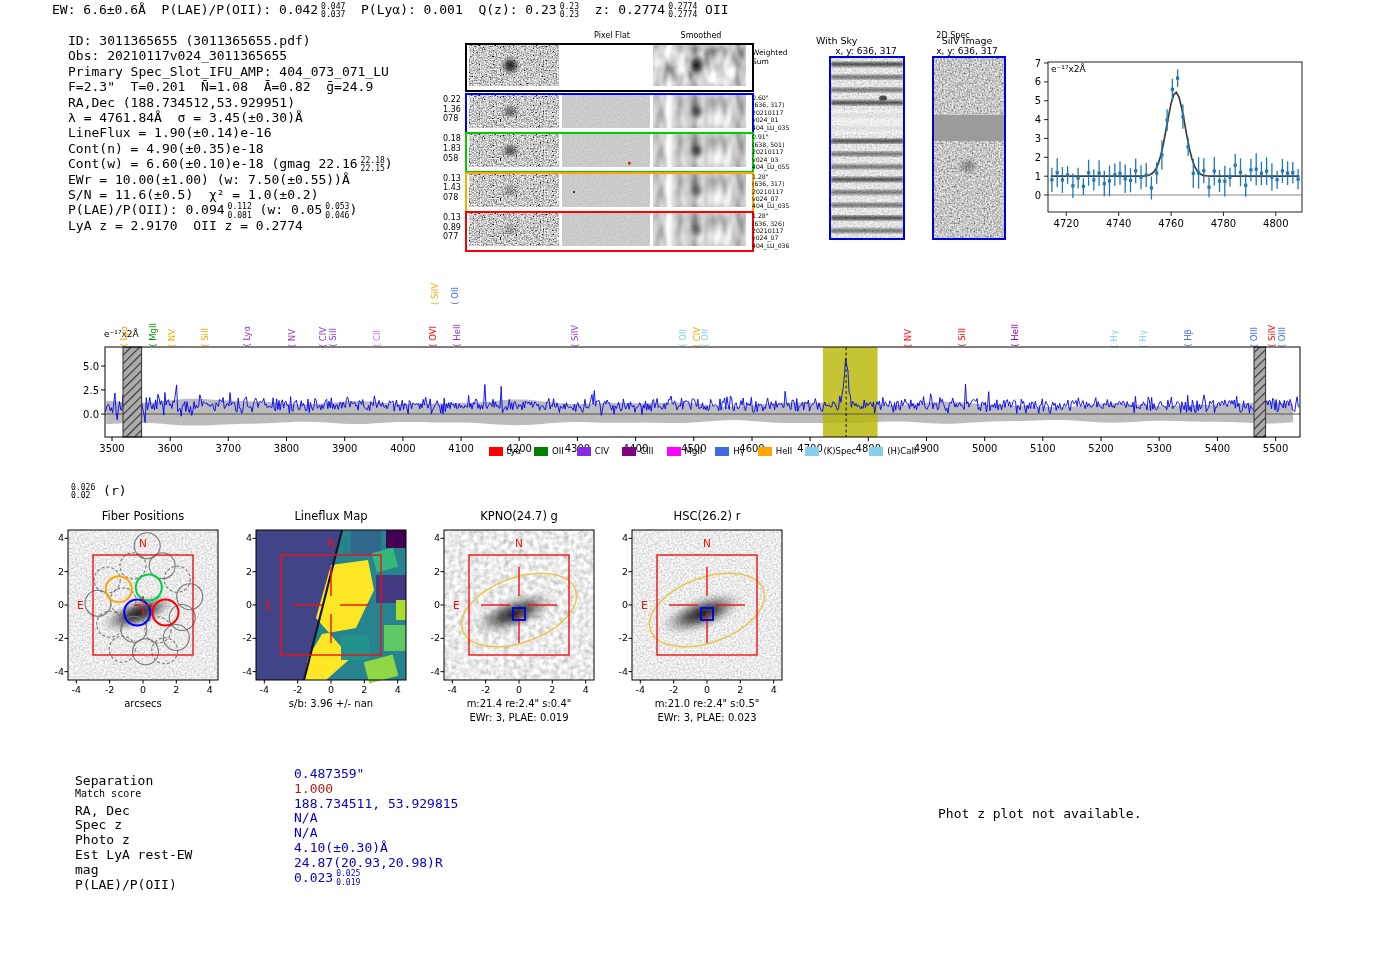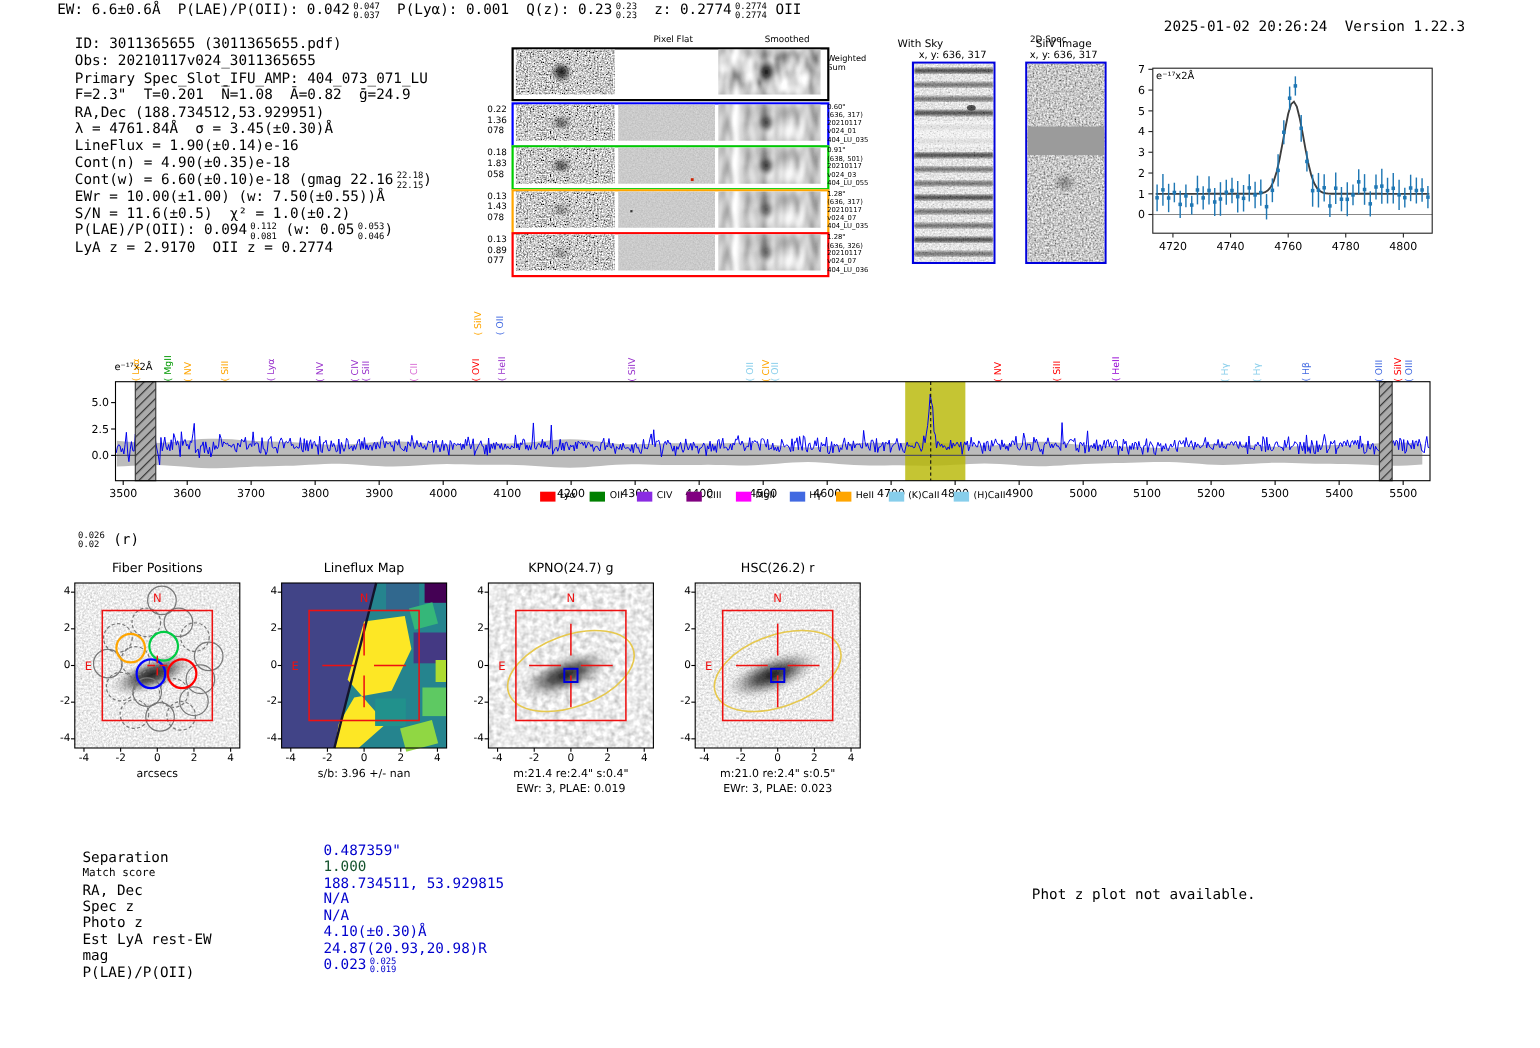--- a/index.html
+++ b/index.html
@@ -102,44 +102,41 @@
         <stop offset="1" stop-color="#888888" stop-opacity="0"></stop>
       </radialGradient>
       <pattern id="pHatch" width="6" height="6" patternUnits="userSpaceOnUse" patternTransform="rotate(45)">
         <rect width="6" height="6" fill="#ababab"></rect>
         <line x1="0" y1="0" x2="0" y2="6" stroke="#333" stroke-width="2.2"></line>
       </pattern>
     </defs>
   </svg>
 
   <div id="summary-line" class="abs mono" style="left:52px;top:2px;font-size:13px;white-space:pre"><span>EW: 6.6±0.6Å  P(LAE)/P(OII): 0.042</span><span class="frac"><div>0.047</div><div>0.037</div></span><span>  P(Lyα): 0.001  Q(z): 0.23</span><span class="frac"><div>0.23</div><div>0.23</div></span><span>  z: 0.2774</span><span class="frac"><div>0.2774</div><div>0.2774</div></span><span> OII</span></div>
-  <div class="abs mono" style="right:68px;top:2px;font-size:13px;white-space:pre">
-    <span>2025-01-02 20:26:24</span><span>  </span><span>Version 1.22.3</span>
-  </div>
 
   <div id="info-block" class="abs mono" style="left:68px;top:33px;font-size:13px">
       <div style="height:15.4px;white-space:pre"><span>ID: 3011365655 (3011365655.pdf)</span></div>
       <div style="height:15.4px;white-space:pre"><span>Obs: 20210117v024_3011365655</span></div>
       <div style="height:15.4px;white-space:pre"><span>Primary Spec_Slot_IFU_AMP: 404_073_071_LU</span></div>
       <div style="height:15.4px;white-space:pre"><span>F=2.3"  T=0.201  N̄=1.08  Ā=0.82  ḡ=24.9</span></div>
       <div style="height:15.4px;white-space:pre"><span>RA,Dec (188.734512,53.929951)</span></div>
       <div style="height:15.4px;white-space:pre"><span>λ = 4761.84Å  σ = 3.45(±0.30)Å</span></div>
       <div style="height:15.4px;white-space:pre"><span>LineFlux = 1.90(±0.14)e-16</span></div>
       <div style="height:15.4px;white-space:pre"><span>Cont(n) = 4.90(±0.35)e-18</span></div>
       <div style="height:15.4px;white-space:pre"><span>Cont(w) = 6.60(±0.10)e-18 (gmag 22.16</span><span class="frac"><div>22.18</div><div>22.15</div></span><span>)</span></div>
       <div style="height:15.4px;white-space:pre"><span>EWr = 10.00(±1.00) (w: 7.50(±0.55))Å</span></div>
       <div style="height:15.4px;white-space:pre"><span>S/N = 11.6(±0.5)  χ² = 1.0(±0.2)</span></div>
       <div style="height:15.4px;white-space:pre"><span>P(LAE)/P(OII): 0.094</span><span class="frac"><div>0.112</div><div>0.081</div></span><span> (w: 0.05</span><span class="frac"><div>0.053</div><div>0.046</div></span><span>)</span></div>
       <div style="height:15.4px;white-space:pre"><span>LyA z = 2.9170  OII z = 0.2774</span></div>
     </div>
 
   <div id="spec2d" class="abs" style="left:440px;top:30px;width:370px;height:235px">
     <div class="abs" style="left:478px;top:1px;width:70px;text-align:center;font-size:8px">2D Spec</div>
     <div class="abs" style="left:137px;top:1px;width:70px;text-align:center;font-size:8px">Pixel Flat</div>
-    <div class="abs" style="left:226px;top:1px;width:70px;text-align:right;font-size:8px">Smoothed</div>
+    <div class="abs" style="left:226px;top:1px;width:70px;text-align:center;font-size:8px">Smoothed</div>
     <div class="abs" style="left:312px;top:18px;font-size:7.5px;line-height:9px">
       <div>Weighted</div>
       <div>Sum</div>
     </div>
   <div style="position:absolute;left:25px;top:13px;width:285px;height:45px;border:2px solid #000;background:#fff">
         <div style="position:absolute;left:2px;top:0;width:90px;height:41px">
           <svg class="cellsvg" width="90" height="41">
             <rect width="90" height="41" filter="url(#fGrain)"></rect>
             <ellipse cx="41.4" cy="20.5" rx="10.799999999999999" ry="10.66" fill="url(#gGal)" opacity="0.9"></ellipse>
           </svg>
@@ -551,21 +548,21 @@
       <div class="litem">
         <span class="swatch" style="background: rgb(65, 105, 225);"></span>
         <span>Hγ</span>
       </div>
       <div class="litem">
         <span class="swatch" style="background: rgb(255, 165, 0);"></span>
         <span>HeII</span>
       </div>
       <div class="litem">
         <span class="swatch" style="background: rgb(135, 206, 235);"></span>
-        <span>(K)CaII</span>
+        <span>(K)Spec</span>
       </div>
       <div class="litem">
         <span class="swatch" style="background: rgb(135, 206, 235);"></span>
         <span>(H)CaII</span>
       </div>
     </div>
 
   <div id="hscdex-line" class="abs mono" style="left:68px;top:483px;font-size:13px;white-space:pre"><span class="frac"><div>0.026</div><div>0.02</div></span><span> (r)</span></div>
 
   <div class="abs" id="cut0" style="left:43px;top:505px;width:200px;height:230px">
@@ -754,21 +751,21 @@
         <div class="tick" style="left: 0px; top: 60.6667px; width: 21px; text-align: right;">2</div>
         <div class="tick" style="left: 154.667px; top: 179px; width: 24px; text-align: center;">4</div>
         <div class="tick" style="left: 0px; top: 27.3333px; width: 21px; text-align: right;">4</div>
       </div>
   </div>
 
   <div id="match-table" class="abs" style="left:75px;top:760px;width:440px;height:150px">
       <div style="position:absolute;left:0px;top:13px;font-size:13px;white-space:pre" class="mono">Separation</div>
       <div style="position:absolute;left:219px;top:6px;font-size:13px;white-space:pre;color:#0000cd" class="mono"><span>0.487359"</span></div>
       <div style="position:absolute;left:0px;top:27.8px;font-size:10px;white-space:pre" class="mono">Match score</div>
-      <div style="position:absolute;left:219px;top:20.8px;font-size:13px;white-space:pre;color:#14532d" class="mono"><span>1.000</span></div>
+      <div style="position:absolute;left:219px;top:20.8px;font-size:13px;white-space:pre;color:#b91c1c" class="mono"><span>1.000</span></div>
       <div style="position:absolute;left:0px;top:42.6px;font-size:13px;white-space:pre" class="mono">RA, Dec</div>
       <div style="position:absolute;left:219px;top:35.6px;font-size:13px;white-space:pre;color:#0000cd" class="mono"><span>188.734511, 53.929815</span></div>
       <div style="position:absolute;left:0px;top:57.400000000000006px;font-size:13px;white-space:pre" class="mono">Spec z</div>
       <div style="position:absolute;left:219px;top:50.400000000000006px;font-size:13px;white-space:pre;color:#0000cd" class="mono"><span>N/A</span></div>
       <div style="position:absolute;left:0px;top:72.2px;font-size:13px;white-space:pre" class="mono">Photo z</div>
       <div style="position:absolute;left:219px;top:65.2px;font-size:13px;white-space:pre;color:#0000cd" class="mono"><span>N/A</span></div>
       <div style="position:absolute;left:0px;top:87px;font-size:13px;white-space:pre" class="mono">Est LyA rest-EW</div>
       <div style="position:absolute;left:219px;top:80px;font-size:13px;white-space:pre;color:#0000cd" class="mono"><span>4.10(±0.30)Å</span></div>
       <div style="position:absolute;left:0px;top:101.80000000000001px;font-size:13px;white-space:pre" class="mono">mag</div>
       <div style="position:absolute;left:219px;top:94.80000000000001px;font-size:13px;white-space:pre;color:#0000cd" class="mono"><span>24.87(20.93,20.98)R</span></div>

